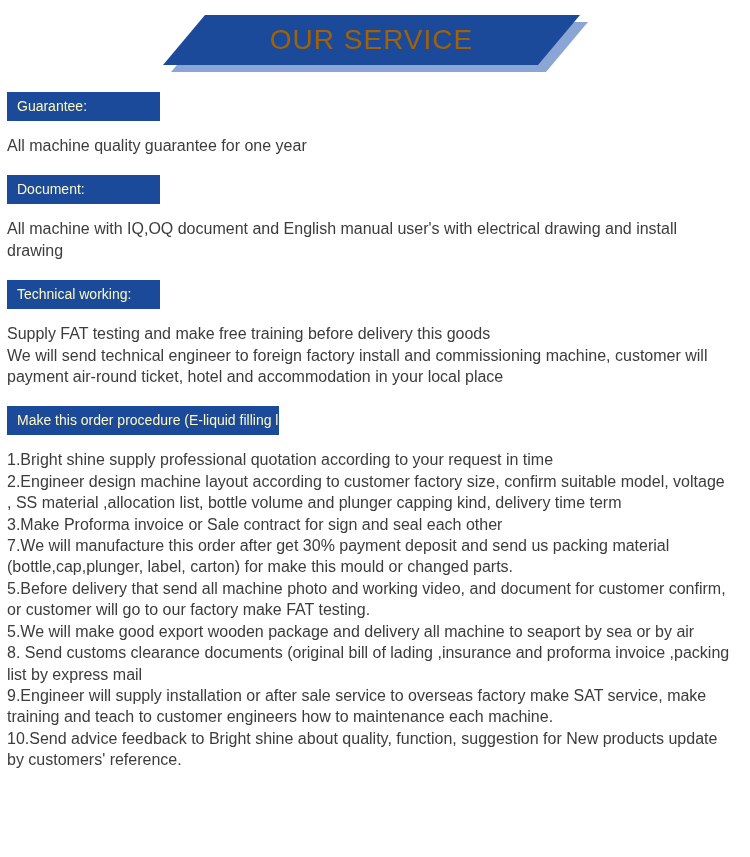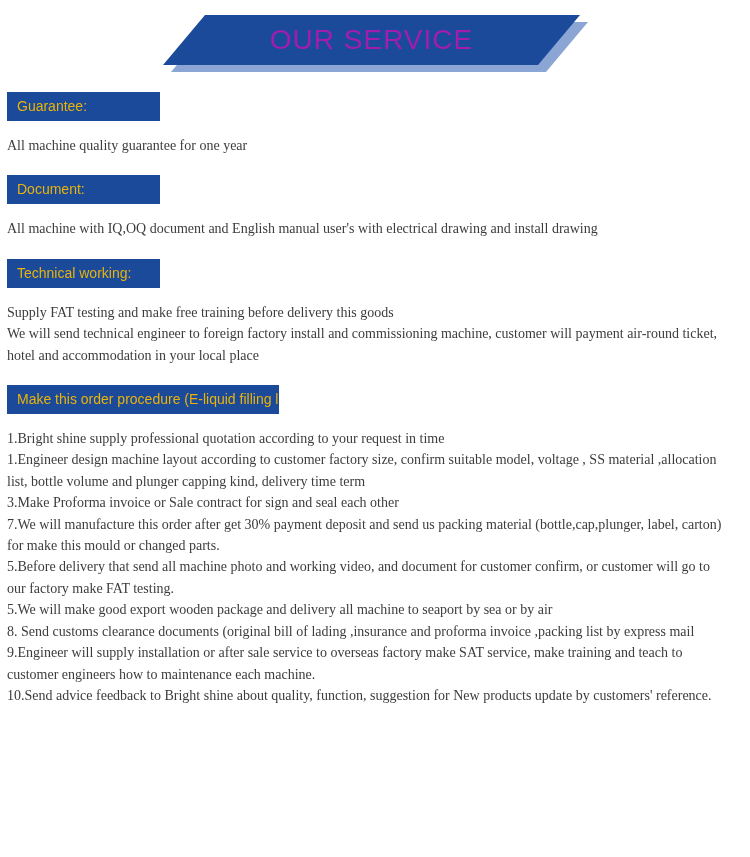--- a/index.html
+++ b/index.html
@@ -34,50 +34,49 @@
   }
   .banner-title {
     position: absolute;
     left: 163px;
     top: 15px;
     width: 417px;
     height: 50px;
     display: flex;
     align-items: center;
     justify-content: center;
-    color: #a21caf;
+    color: #a16207;
     font-size: 28px;
     letter-spacing: 1px;
     white-space: nowrap;
   }
 
   
   .content {
     padding: 0 6px 0 7px;
   }
   .sec-header {
     box-sizing: border-box;
     background: #1b4a9b;
-    color: #eab308;
+    color: #fef9c3;
     font-size: 14px;
     height: 29px;
     line-height: 29px;
     padding-left: 10px;
     margin-top: 12px;
     white-space: nowrap;
     overflow: hidden;
   }
   .sec-header.narrow { width: 153px; }
   .sec-header.wide   { width: 272px; }
 
   .sec-body {
     margin: 14px 12px 19px 0;
-    font-size: 14px;
+    font-size: 16px;
     line-height: 21.4px;
-    font-family: Liberation Serif, serif;
   }
   .sec-body p {
     margin: 0;
     padding: 0;
   }
 </style>
 </head>
 <body>
 
 <div class="banner-wrap">
@@ -100,21 +99,21 @@
 
   <div class="sec-header narrow">Technical working:</div>
   <div class="sec-body">
     <p>Supply FAT testing and make free training before delivery this goods</p>
     <p>We will send technical engineer to foreign factory install and commissioning machine, customer will payment air-round ticket, hotel and accommodation in your local place</p>
   </div>
 
   <div class="sec-header wide">Make this order procedure (E-liquid filling line)</div>
   <div class="sec-body">
     <p>1.Bright shine supply professional quotation according to your request in time</p>
-    <p>1.Engineer design machine layout according to customer factory size, confirm suitable model, voltage , SS material ,allocation list, bottle volume and plunger capping kind, delivery time term</p>
+    <p>2.Engineer design machine layout according to customer factory size, confirm suitable model, voltage , SS material ,allocation list, bottle volume and plunger capping kind, delivery time term</p>
     <p>3.Make Proforma invoice or Sale contract for sign and seal each other</p>
     <p>7.We will manufacture this order after get 30% payment deposit and send us packing material (bottle,cap,plunger, label, carton) for make this mould or changed parts.</p>
     <p>5.Before delivery that send all machine photo and working video, and document for customer confirm, or customer will go to our factory make FAT testing.</p>
     <p>5.We will make good export wooden package and delivery all machine to seaport by sea or by air</p>
     <p>8. Send customs clearance documents (original bill of lading ,insurance and proforma invoice ,packing list by express mail</p>
     <p>9.Engineer will supply installation or after sale service to overseas factory make SAT service, make training and teach to customer engineers how to maintenance each machine.</p>
     <p>10.Send advice feedback to Bright shine about quality, function, suggestion for New products update by customers' reference.</p>
   </div>
 
 </div>

